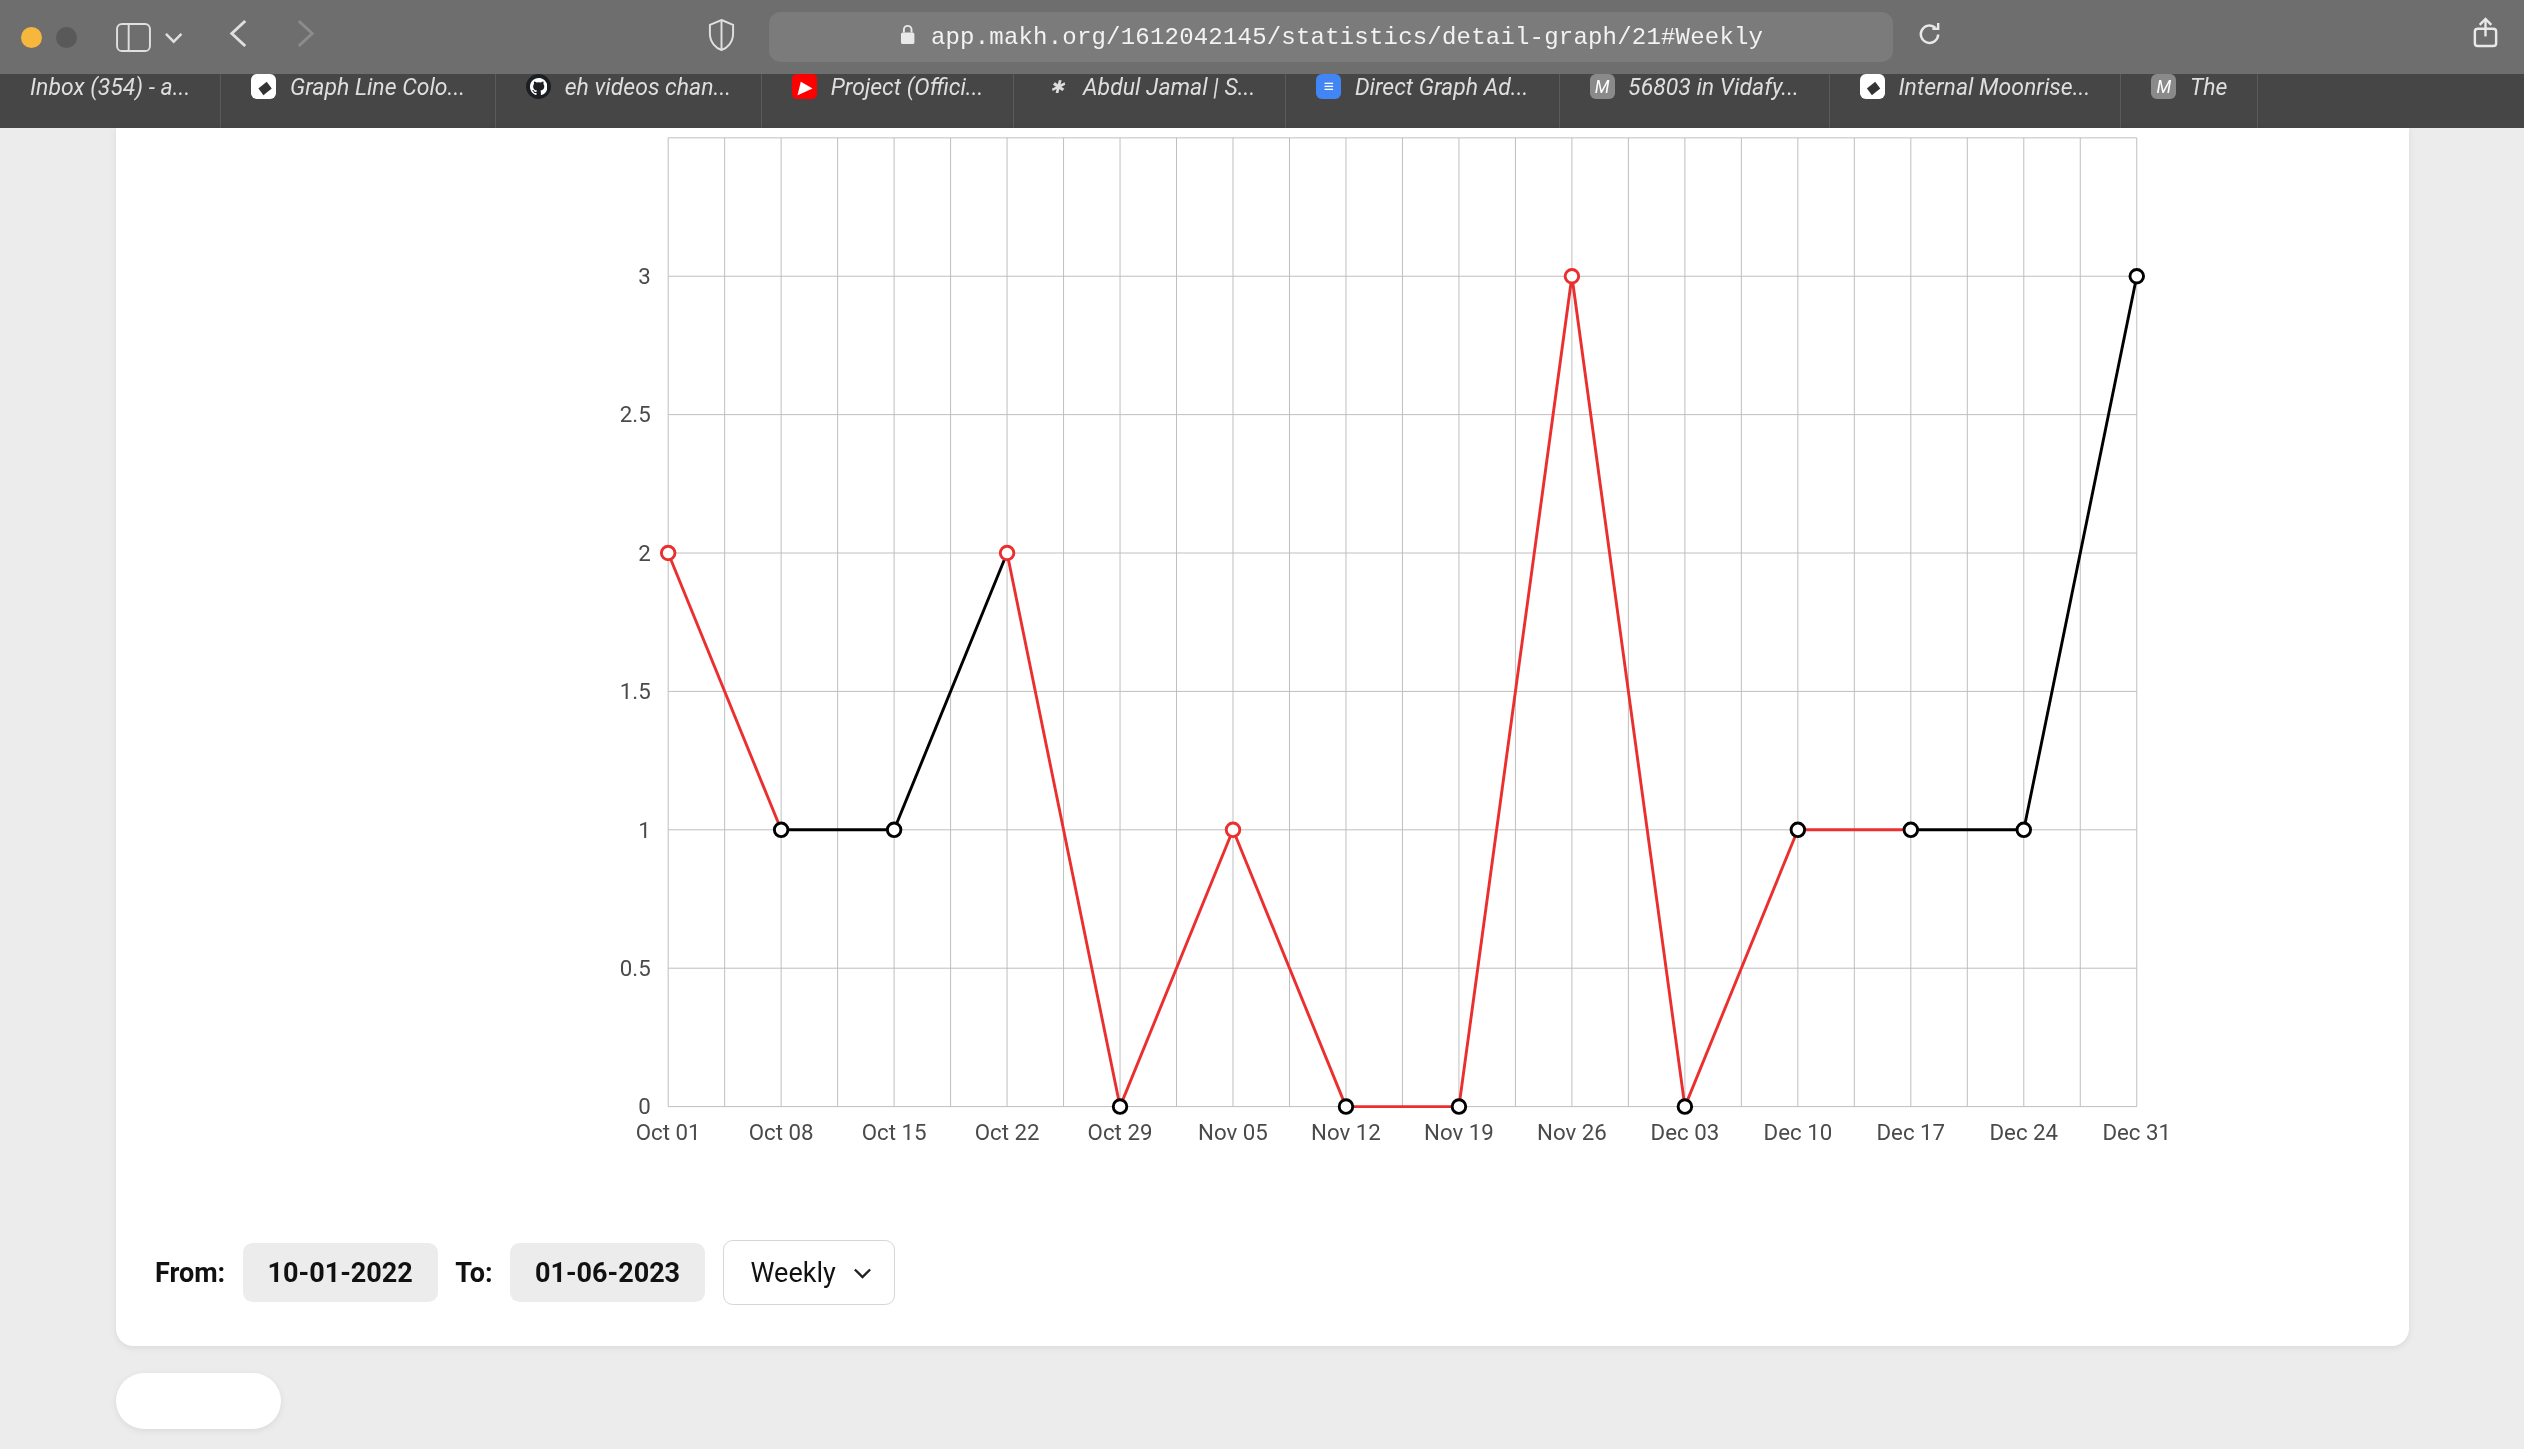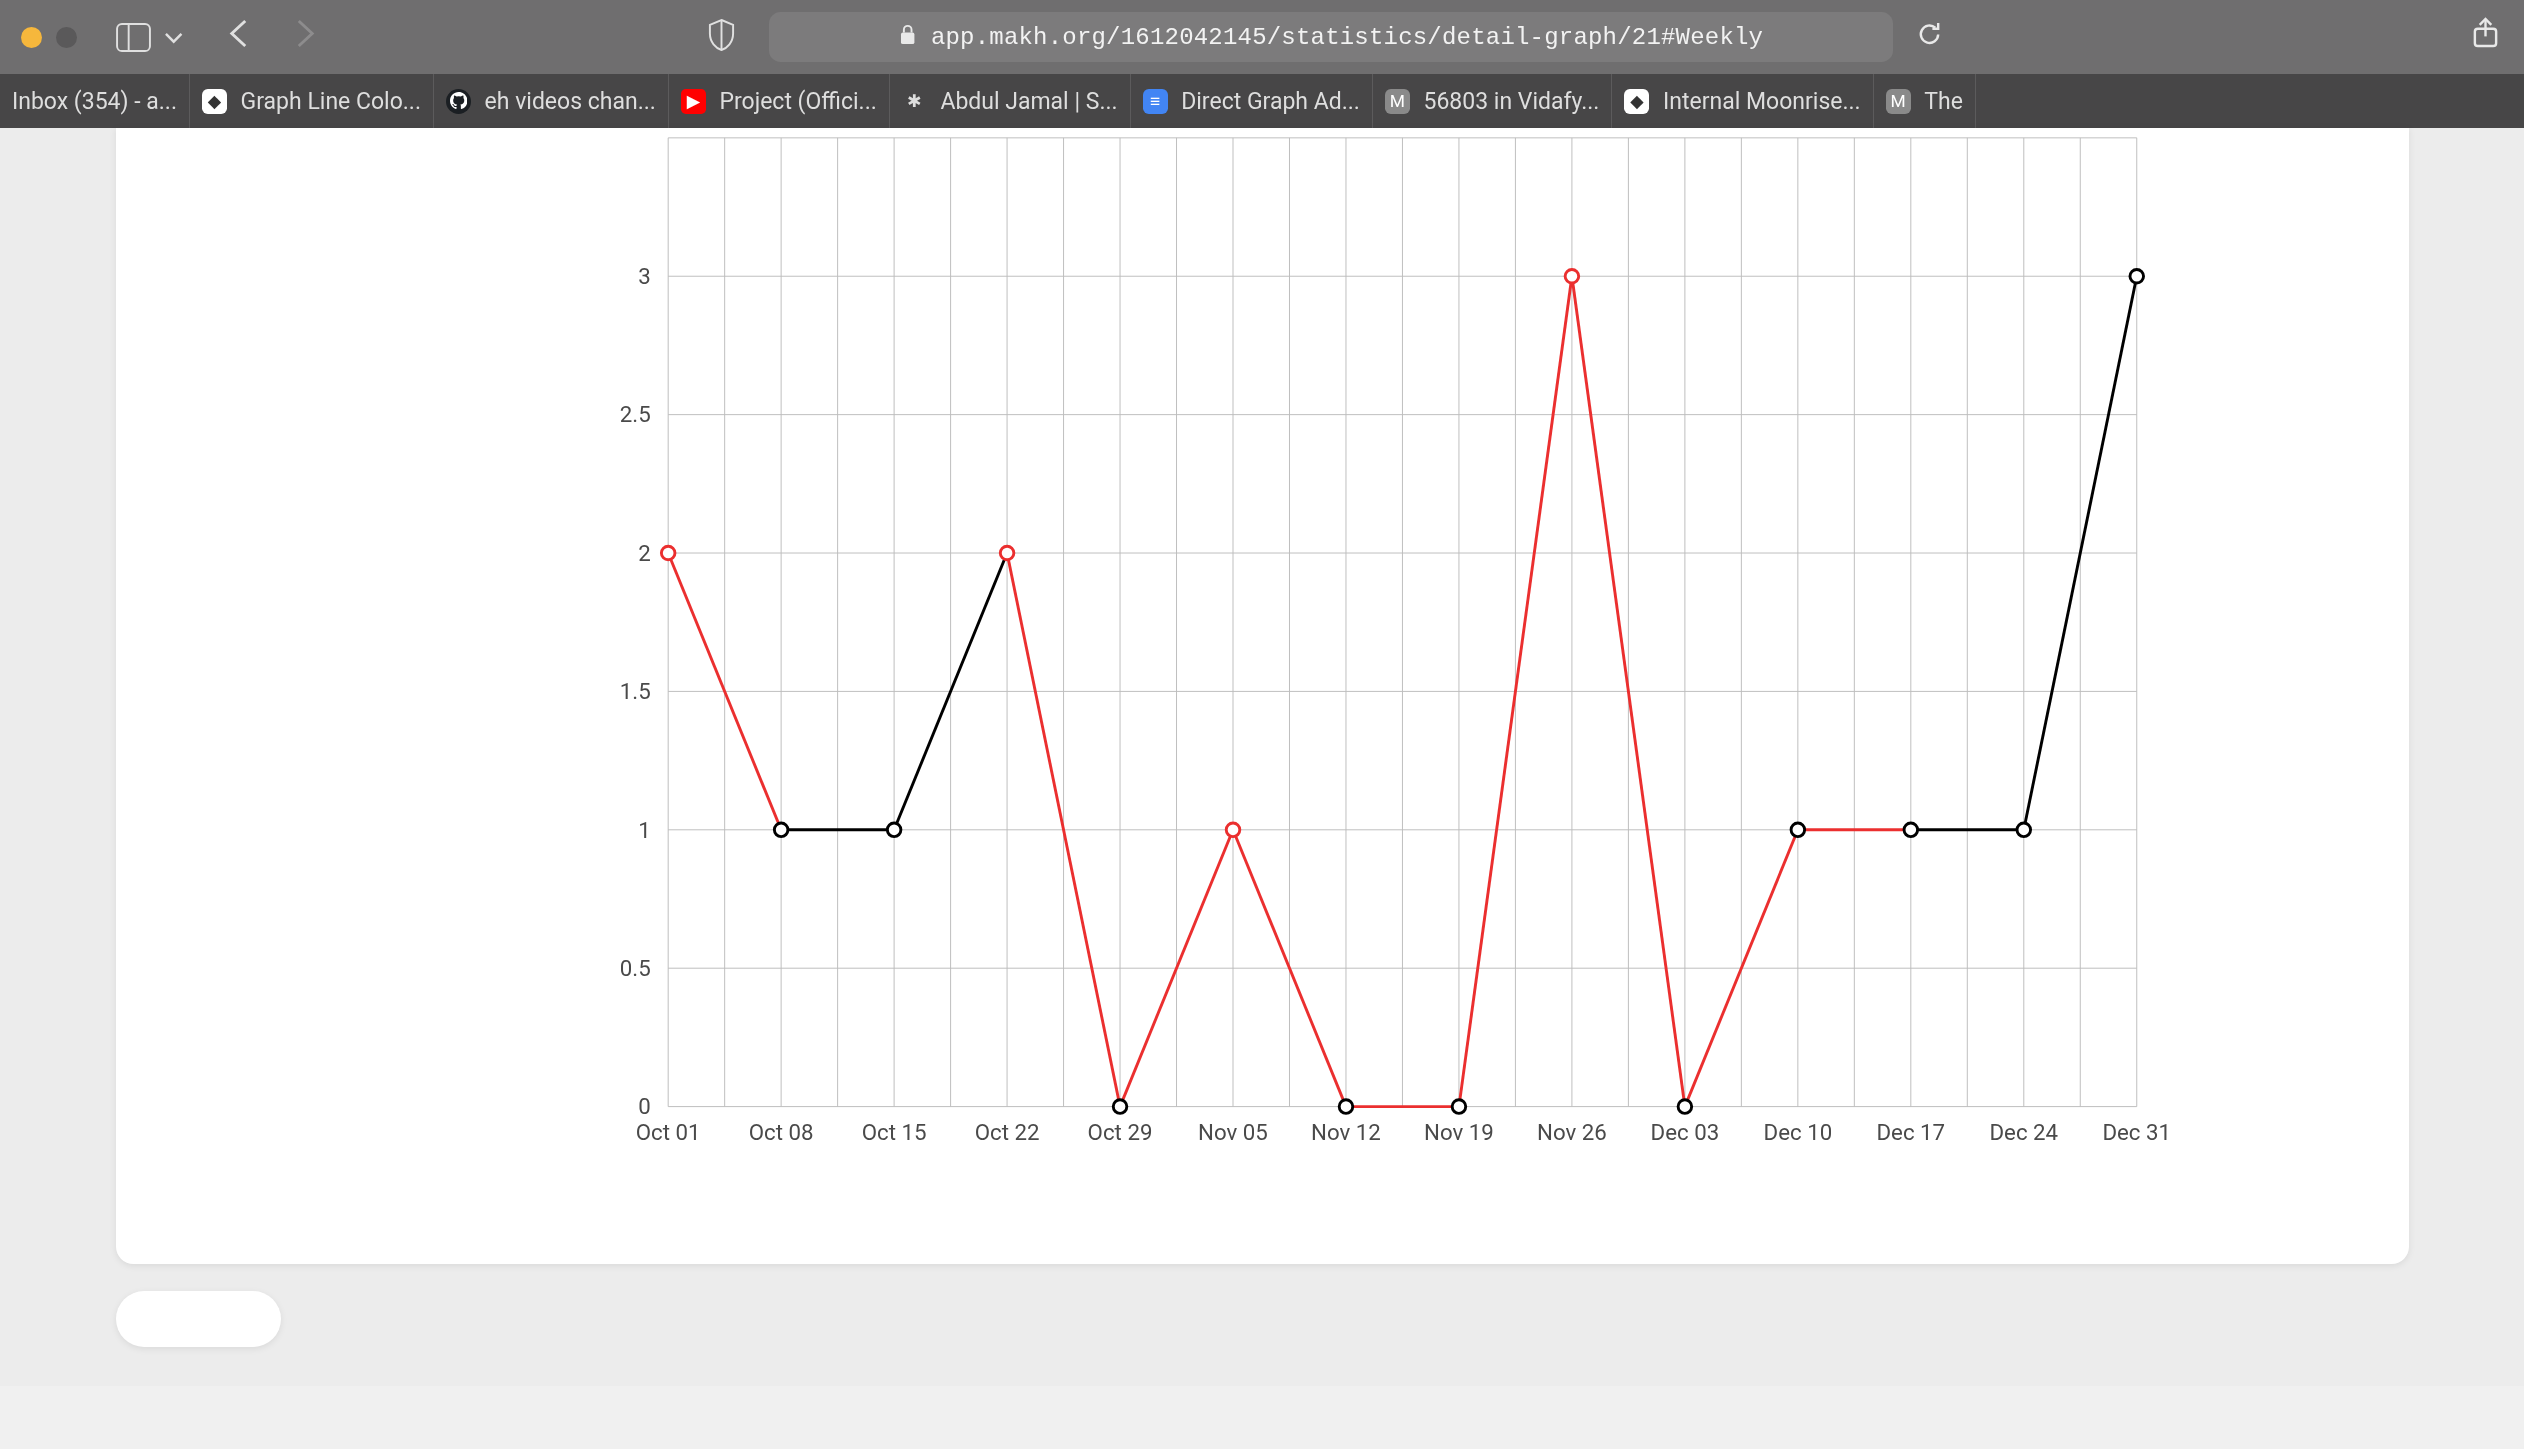--- a/index.html
+++ b/index.html
@@ -12,21 +12,21 @@
   .navarrow{font-size:33px;color:#d6d6d6;margin:0 21px;}
   .navarrow.dis{color:#8d8c8d;}
   .spacer-flex{flex:0 0 368px;}
   .shield{margin-right:33px;}
   .url-box{flex:1;height:50px;background:#7c7b7c;border-radius:11.6px;display:flex;align-items:center;justify-content:center;gap:13.6px;max-width:1124px;font-family:Liberation Mono, monospace;}
   .url-box .lock{font-size:21px;color:#e9e9e9;}
   .url-box .url{color:#f2f2f2;font-size:24px;letter-spacing:0.2px;}
   .reload{margin-left:23px;color:#e9e9e9;font-size:25px;}
   .right-tools{margin-left:auto;display:flex;gap:37px;margin-right:25px;color:#e9e9e9;font-size:29px;}
   .tabstrip{height:54px;background:#474647;display:flex;align-items:stretch;color:#dedede;font-size:23px;overflow:hidden;}
-  .tab{display:flex;align-items:center;gap:13.6px;padding:0 12px;border-right:1px solid #5c5b5c;white-space:nowrap;}
+  .tab{display:flex;gap:13.6px;padding:0 30px;border-right:1px solid #5c5b5c;white-space:nowrap;font-style:italic;}
   .tab .fav{width:25px;height:25px;border-radius:5.8px;display:inline-flex;align-items:center;justify-content:center;font-size:17.4px;background:#fff;color:#333;}
   .tab .fav.gh{background:#1b1f23;color:#fff;border-radius:50%;}
   .tab .fav.yt{background:#ff0000;color:#fff;border-radius:4.8px;}
   .tab .fav.gear{background:transparent;color:#ddd;}
   .tab .fav.docs{background:#4285f4;color:#fff;}
   .tab .fav.m{background:#8a8a8a;color:#fff;}
   .page-bg{background:#ececec;padding:0 0 39px 0;}
   .card{margin:0 116px;background:#ffffff;border-radius:0 0 17.4px 17.4px;box-shadow:0 1.9px 7.8px rgba(0,0,0,.08);padding-bottom:41px;position:relative;}
   .chart-wrap{position:relative;height:1095px;}
   svg.chart{display:block;}
@@ -226,16 +226,33 @@
           <circle cx="1269.6923076923076" cy="1010" r="7" fill="#ffffff" stroke="#000000" stroke-width="3"></circle>
           <circle cx="1386.3076923076924" cy="1010" r="7" fill="#ffffff" stroke="#000000" stroke-width="3"></circle>
           <circle cx="1502.923076923077" cy="152.8571428571429" r="7" fill="#ffffff" stroke="#eb2f2f" stroke-width="3"></circle>
           <circle cx="1619.5384615384614" cy="1010" r="7" fill="#ffffff" stroke="#000000" stroke-width="3"></circle>
           <circle cx="1736.1538461538462" cy="724.2857142857142" r="7" fill="#ffffff" stroke="#000000" stroke-width="3"></circle>
           <circle cx="1852.7692307692307" cy="724.2857142857142" r="7" fill="#ffffff" stroke="#000000" stroke-width="3"></circle>
           <circle cx="1969.3846153846152" cy="724.2857142857142" r="7" fill="#ffffff" stroke="#000000" stroke-width="3"></circle>
           <circle cx="2086" cy="152.8571428571429" r="7" fill="#ffffff" stroke="#000000" stroke-width="3"></circle>
         </svg>
     </div>
+    <div class="controls">
+      <span class="lbl">From:</span>
+      <span class="date-box">10-01-2022</span>
+      <span class="lbl">To:</span>
+      <span class="date-box">01-06-2023</span>
+      <div class="select-wrap">
+        <div class="select">
+          <span>Weekly</span>
+          <span class="chev">
+            <svg width="21" height="13.6" viewBox="0 0 22 14">
+                <polyline points="3,3 11,11 19,3" fill="none" stroke="#222" stroke-width="2.5"></polyline>
+              </svg>
+          </span>
+        </div>
+      </div>
+      <div class="hidden-spacer"></div>
+    </div>
   </div>
   <div class="pill"></div>
 </div>
 
 
 </body></html>

